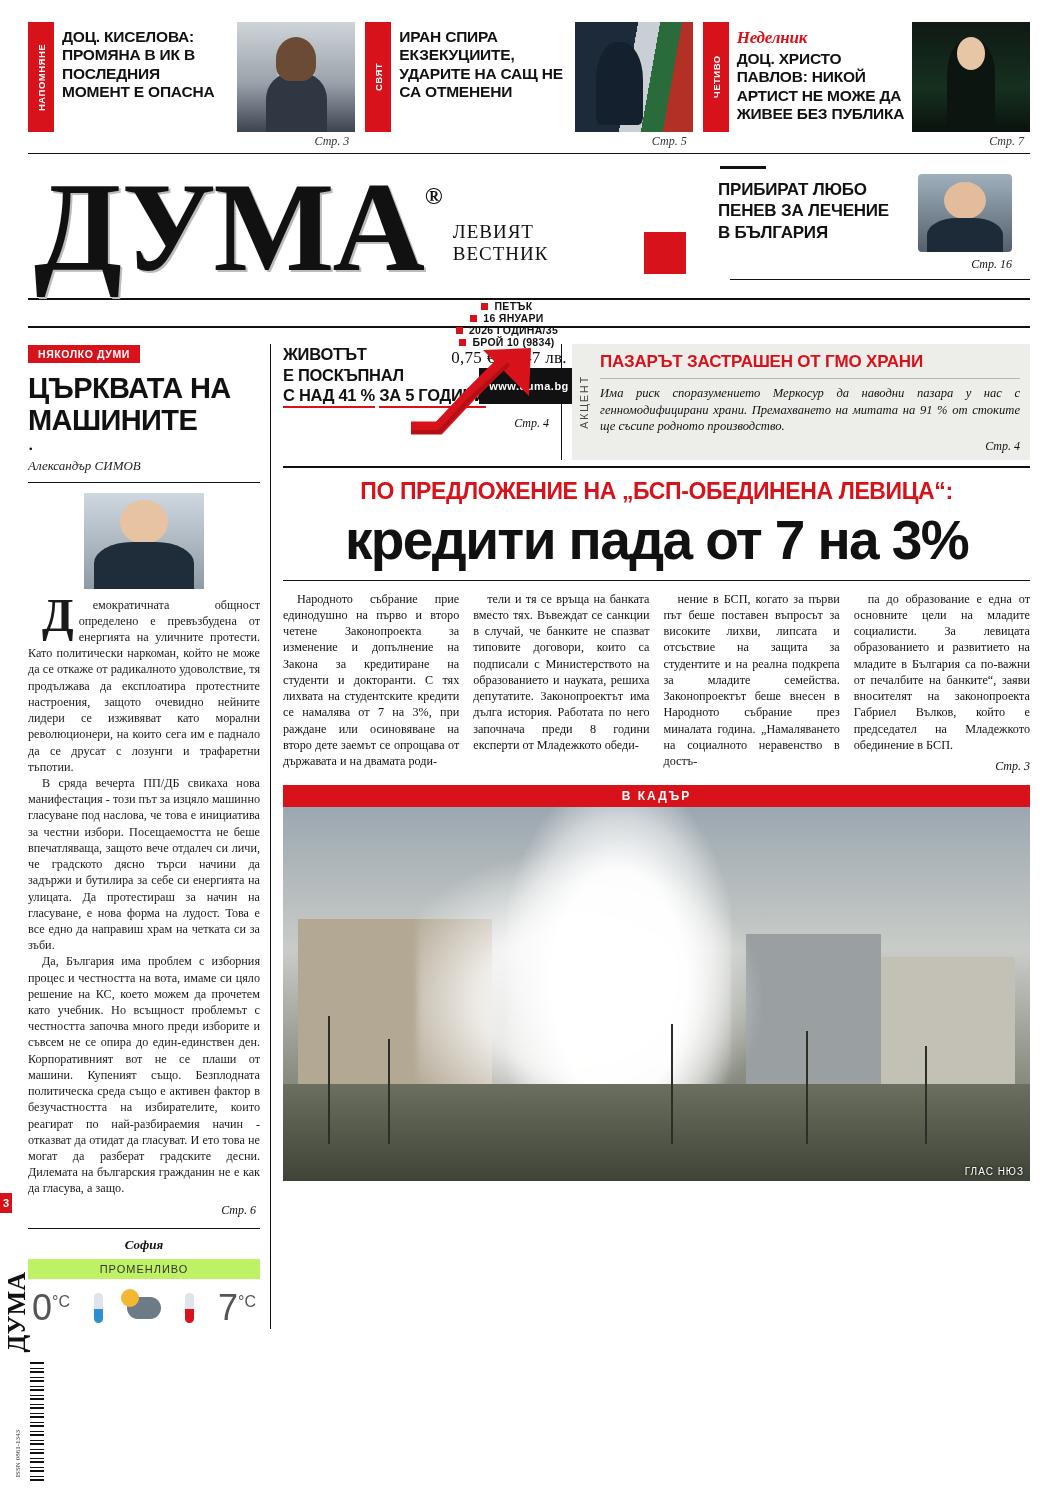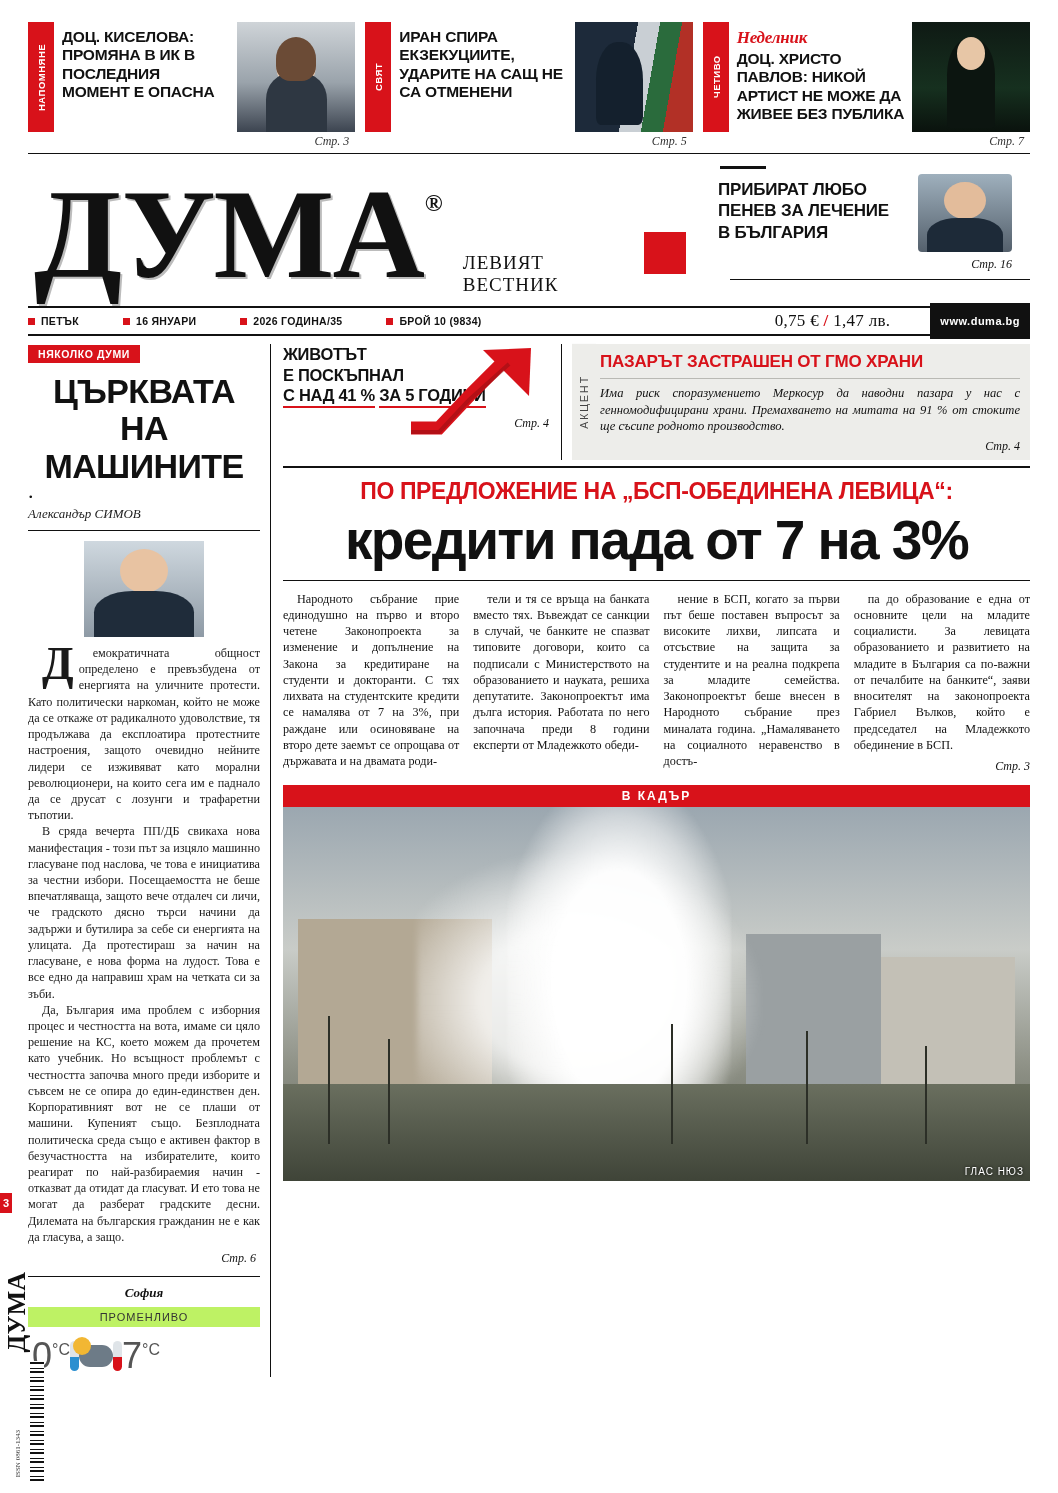--- a/index.html
+++ b/index.html
@@ -145,25 +145,24 @@
     padding-right: 6px;
   }
   .strip-rule {
     border-top: 1px solid #111;
     margin-top: 4px;
   }
 
   
   .masthead {
     display: flex;
-    align-items: flex-end;
+    align-items: center;
     padding-top: 6px;
     position: relative;
     height: 136px;
-    gap: 10px;
   }
   .logo {
     font-family: "Liberation Serif", serif;
     font-weight: bold;
     font-size: 128px;
     line-height: 0.95;
     letter-spacing: -2px;
     color: #111;
     position: relative;
     padding-left: 6px;
@@ -256,25 +255,26 @@
     border-top: 1px solid #111;
   }
 
   
   .infobar {
     display: flex;
     align-items: center;
     border-top: 2px solid #111;
     border-bottom: 2px solid #111;
     height: 26px;
-    margin-top: 10px;
+    margin-top: 2px;
     font-family: "Liberation Sans", sans-serif;
     font-size: 10.5px;
     font-weight: bold;
     letter-spacing: 0.3px;
+    flex-direction: column;
   }
   .infobar .item {
     display: flex;
     align-items: center;
     margin-right: 44px;
   }
   .sq {
     width: 7px; height: 7px;
     background: #d8121a;
     margin-right: 6px;
@@ -293,21 +293,21 @@
     font-family: "Liberation Sans", sans-serif;
     font-size: 11px;
     font-weight: bold;
     padding: 12px 10px;
     letter-spacing: 0.5px;
   }
 
   
   .content {
     display: flex;
-    margin-top: 8px;
+    margin-top: 16px;
   }
   .left-col {
     width: 232px;
     flex: 0 0 232px;
     padding-right: 10px;
     border-right: 1px solid #111;
   }
   .right-col {
     flex: 1;
     padding-left: 12px;
@@ -320,25 +320,24 @@
     color: #fff;
     font-family: "Liberation Sans", sans-serif;
     font-size: 10.5px;
     font-weight: bold;
     letter-spacing: 0.6px;
     padding: 3px 10px;
   }
   .editorial-title {
     font-family: "Liberation Sans", sans-serif;
     font-weight: bold;
-    font-size: 34px;
+    font-size: 29px;
     line-height: 1.1;
     margin: 10px 0 2px 0;
     letter-spacing: -0.6px;
-    text-align: center;
   }
   .editorial-dot {
     font-size: 22px;
     line-height: 0.4;
     margin: 0 0 10px 0;
   }
   .byline {
     font-style: italic;
     font-size: 13px;
     color: #222;
@@ -409,21 +408,21 @@
     font-family: "Liberation Sans", sans-serif;
     font-size: 11px;
     letter-spacing: 1px;
     padding: 4px 0;
     margin-top: 6px;
     color: #333;
   }
   .weather-row {
     display: flex;
     align-items: center;
-    justify-content: flex-start;
+    justify-content: space-between;
     margin-top: 8px;
     padding: 0 4px;
   }
   .temp {
     font-family: "Liberation Sans", sans-serif;
     font-size: 36px;
     color: #555;
     font-weight: 300;
   }
   .temp sup { font-size: 16px; }

